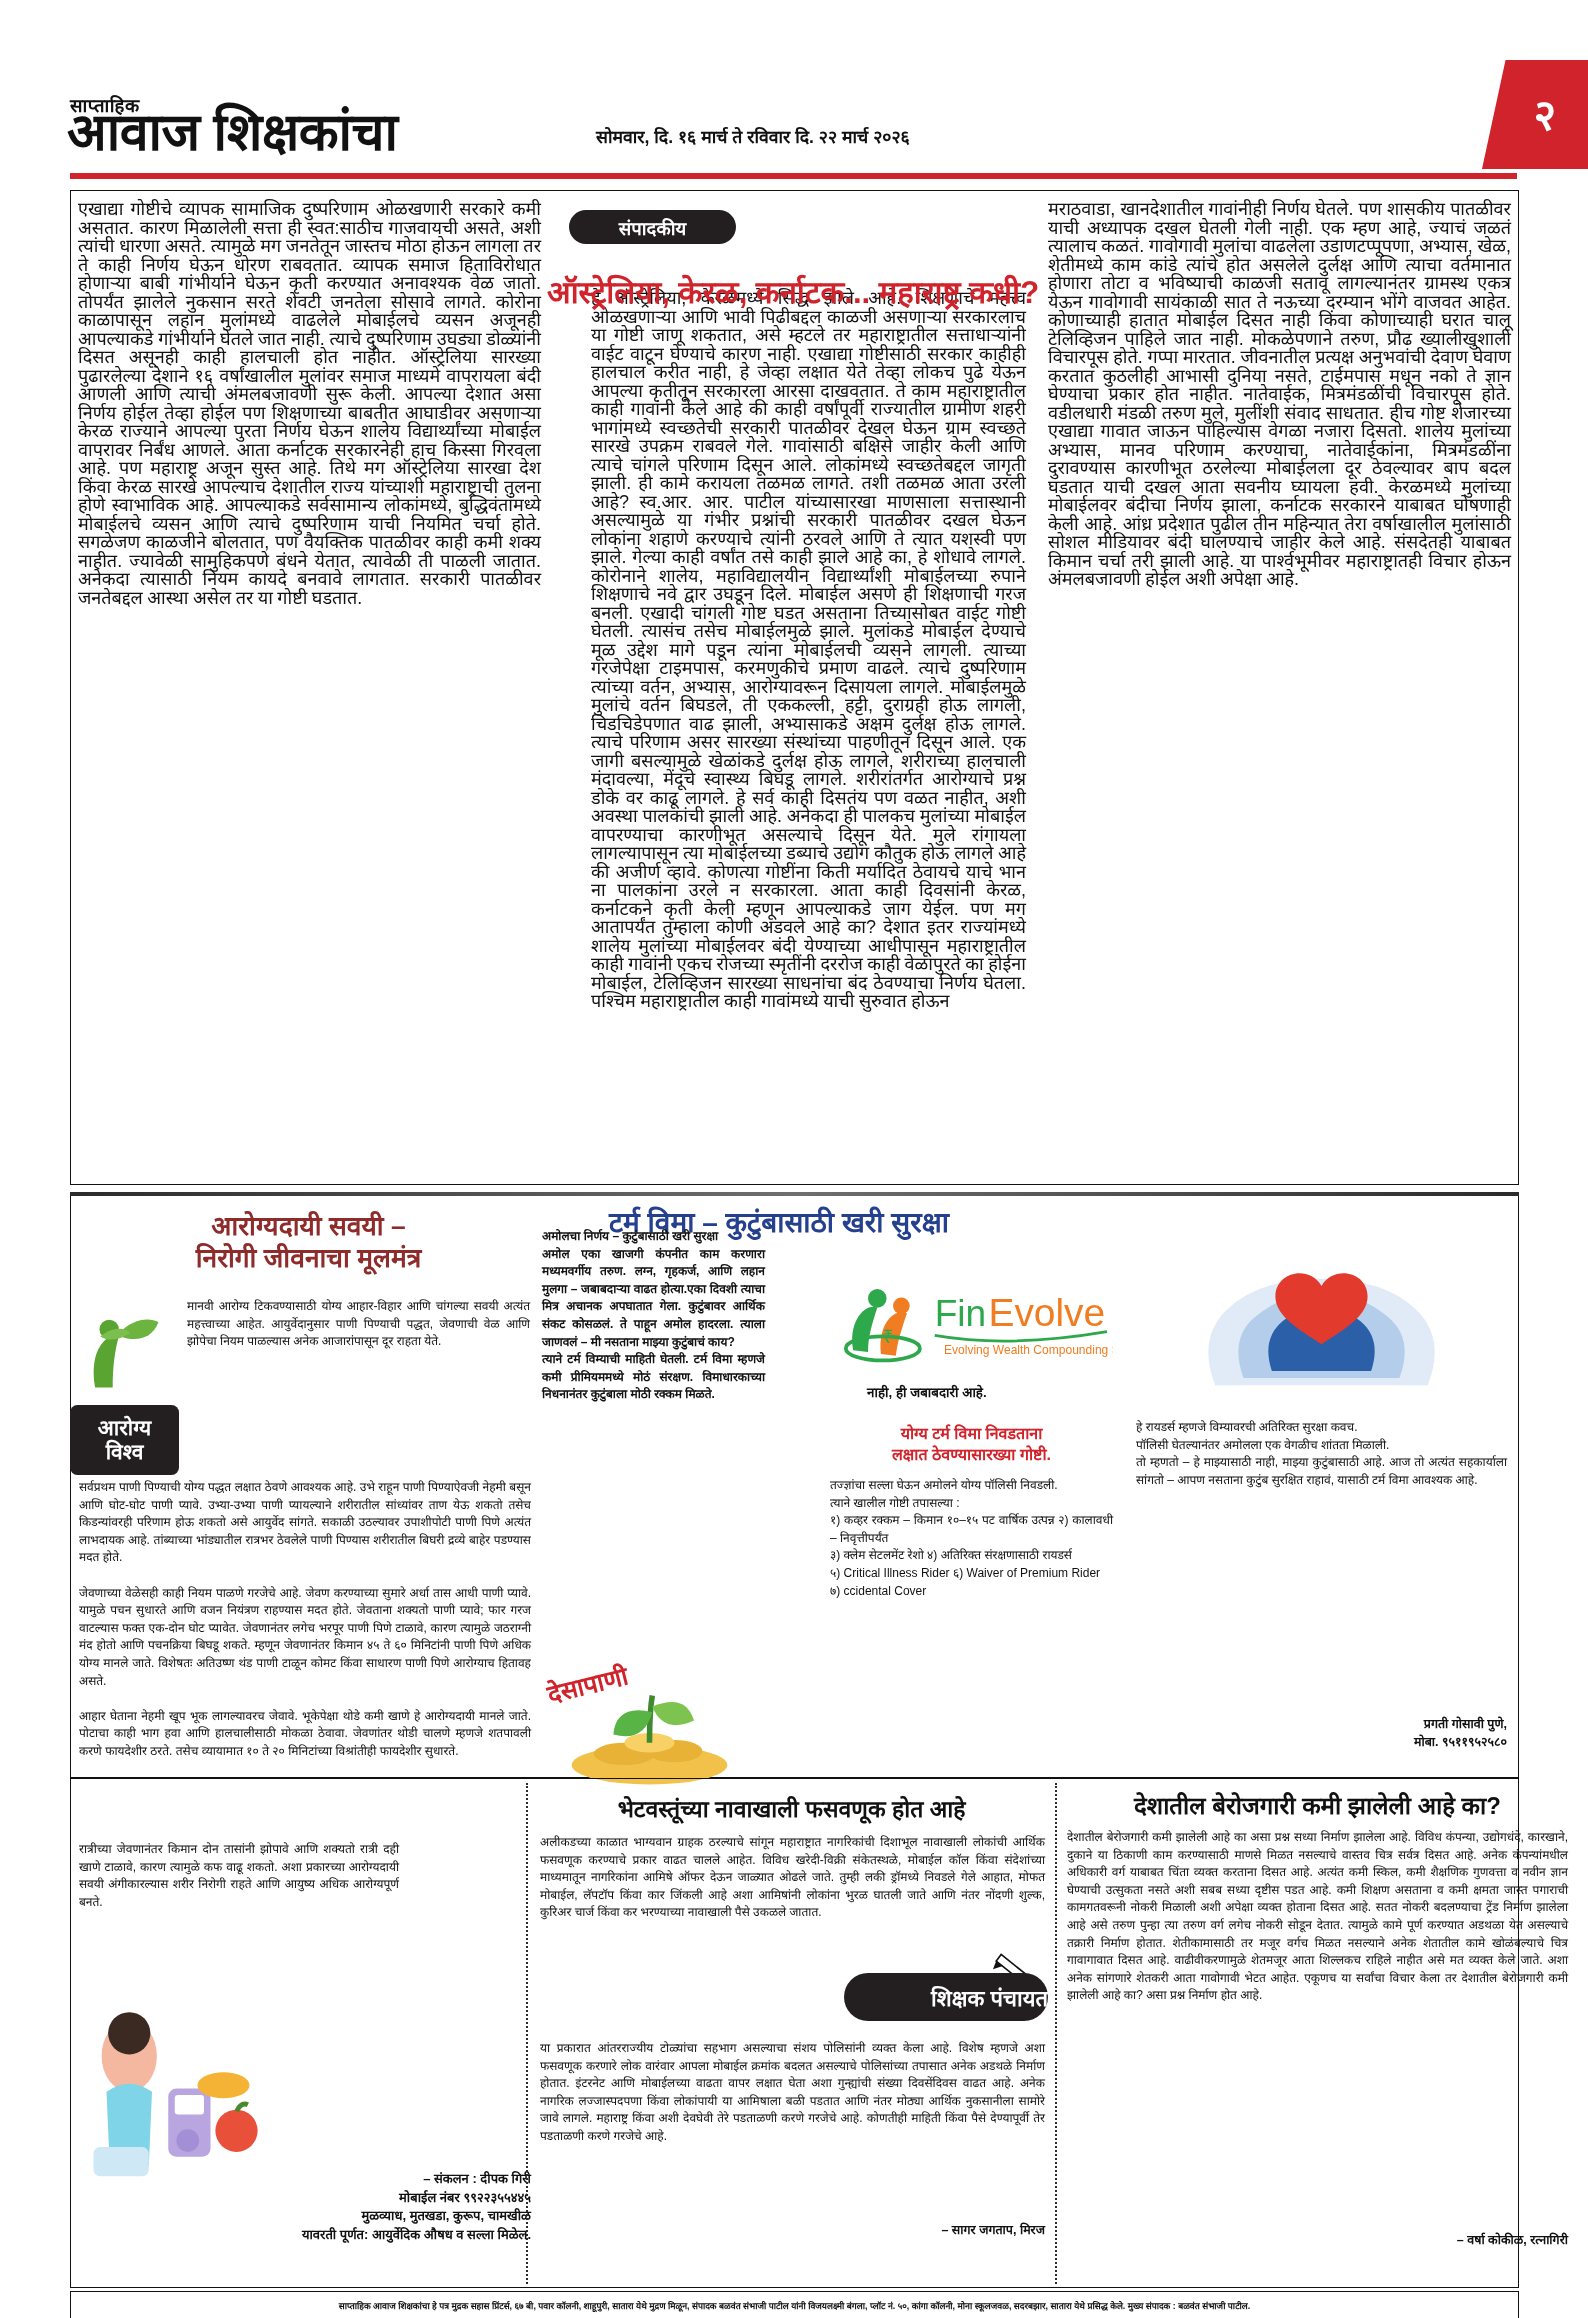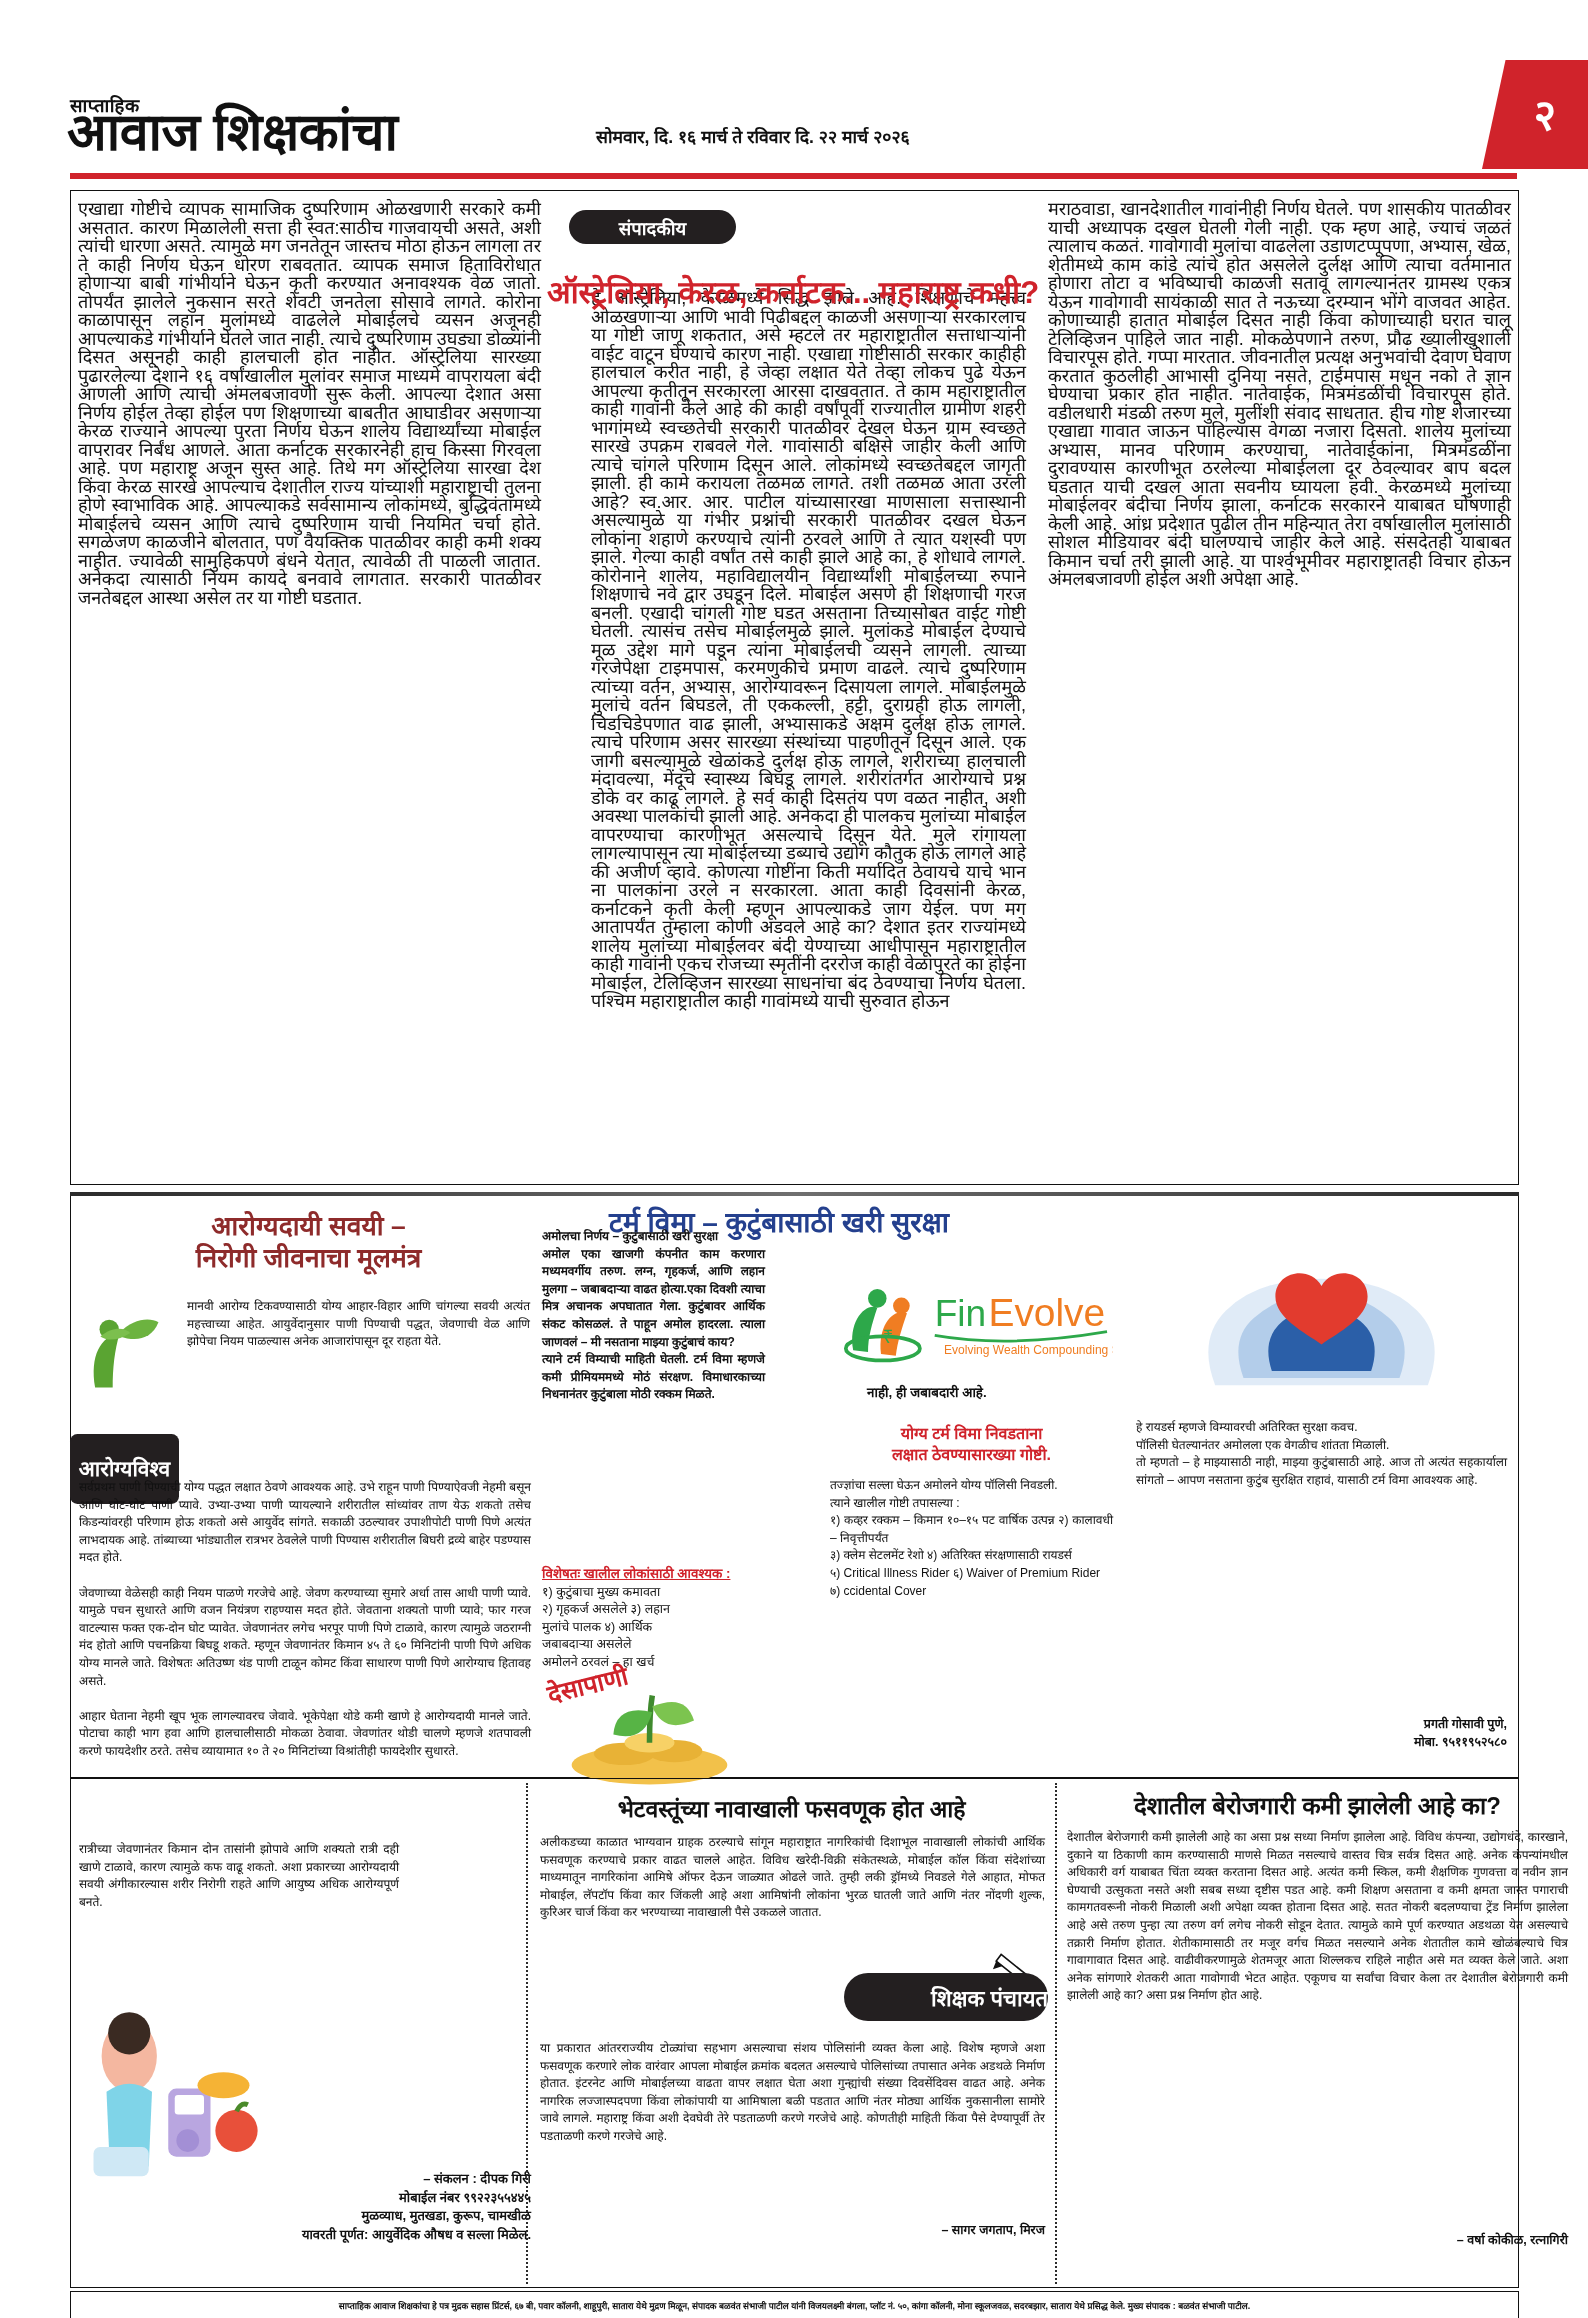--- a/index.html
+++ b/index.html
@@ -38,21 +38,21 @@
     background:linear-gradient(90deg,#2b2b2b,#6f6f6f 50%,#2b2b2b);}
   .mid-box{position:absolute;left:70px;top:1196px;width:1449px;height:582px;
     border-left:0.9px solid #111;border-right:0.9px solid #111;border-bottom:0.9px solid #111;box-sizing:border-box;}
 
   
   .health-head{position:absolute;left:79px;top:1210px;width:459px;text-align:center;
     color:#8e2b2b;font-size:26.4px;font-weight:700;line-height:1.22;}
   .aarogya-logo{position:absolute;left:69px;top:1308px;width:107px;height:97px;}
   .leafman{position:absolute;left:3.7px;top:1.9px;width:97px;height:88px;}
   .aarogya-badge{position:absolute;left:70px;top:1405px;width:109px;height:70px;background:#231f20;
-    border-radius:7.4px;display:flex;flex-direction:row;align-items:center;justify-content:center;line-height:1.12;margin-top:29px;}
+    border-radius:7.4px;display:flex;flex-direction:column;align-items:center;justify-content:center;line-height:1.12;}
   .aarogya-badge span{color:#fff;font-size:21px;font-weight:700;}
   .health-body{position:absolute;left:187px;top:1298px;width:343px;font-size:12px;line-height:17.6px;
     text-align:justify;font-weight:500;}
   .health-body2{position:absolute;left:79px;top:1479px;width:452px;font-size:12px;line-height:17.6px;
     text-align:justify;font-weight:500;}
   .health-body3{position:absolute;left:79px;top:1841px;width:320px;font-size:12px;line-height:17.6px;
     text-align:justify;font-weight:500;}
   .health-sign{position:absolute;left:79px;top:2170px;width:452px;text-align:right;
     font-size:13px;line-height:18.5px;font-weight:700;}
   .health-img{position:absolute;left:74px;top:1989px;width:195px;height:199px;}
@@ -214,28 +214,20 @@
   </div>
   <div class="ins-note">नाही, ही जबाबदारी आहे.</div>
   <div class="ins-red" style="white-space:pre-line">योग्य टर्म विमा निवडताना
 लक्षात ठेवण्यासारख्या गोष्टी.</div>
   <div class="ins-right" style="white-space:pre-line">तज्ज्ञांचा सल्ला घेऊन अमोलने योग्य पॉलिसी निवडली.
 त्याने खालील गोष्टी तपासल्या :
 १) कव्हर रक्कम – किमान १०–१५ पट वार्षिक उत्पन्न २) कालावधी – निवृत्तीपर्यंत
 ३) क्लेम सेटलमेंट रेशो ४) अतिरिक्त संरक्षणासाठी रायडर्स
 ५) Critical Illness Rider ६) Waiver of Premium Rider
 ७) ccidental Cover</div>
-  <div class="ins-special">
-    <b>विशेषतः खालील लोकांसाठी आवश्यक :</b>
-    <div style="white-space:pre-line">१) कुटुंबाचा मुख्य कमावता
-२) गृहकर्ज असलेले ३) लहान
-मुलांचे पालक ४) आर्थिक
-जबाबदाऱ्या असलेले
-अमोलने ठरवलं – हा खर्च</div>
-  </div>
   <div class="plant-img">
     <svg viewBox="0 0 160 100" width="223" height="139">
       <ellipse cx="80" cy="82" rx="56" ry="14" fill="#f2c14a"></ellipse>
       <ellipse cx="62" cy="74" rx="22" ry="8" fill="#e8b236"></ellipse>
       <ellipse cx="98" cy="72" rx="20" ry="8" fill="#e8b236"></ellipse>
       <ellipse cx="80" cy="66" rx="18" ry="7" fill="#f7d166"></ellipse>
       <path d="M80 66 q0 -22 2 -34" stroke="#3f8a2e" stroke-width="4" fill="none"></path>
       <path d="M82 44 q-26 -6 -28 16 q22 6 28 -16z" fill="#57b445"></path>
       <path d="M82 40 q24 -10 30 10 q-22 10 -30 -10z" fill="#7cc44f"></path>
     </svg>

